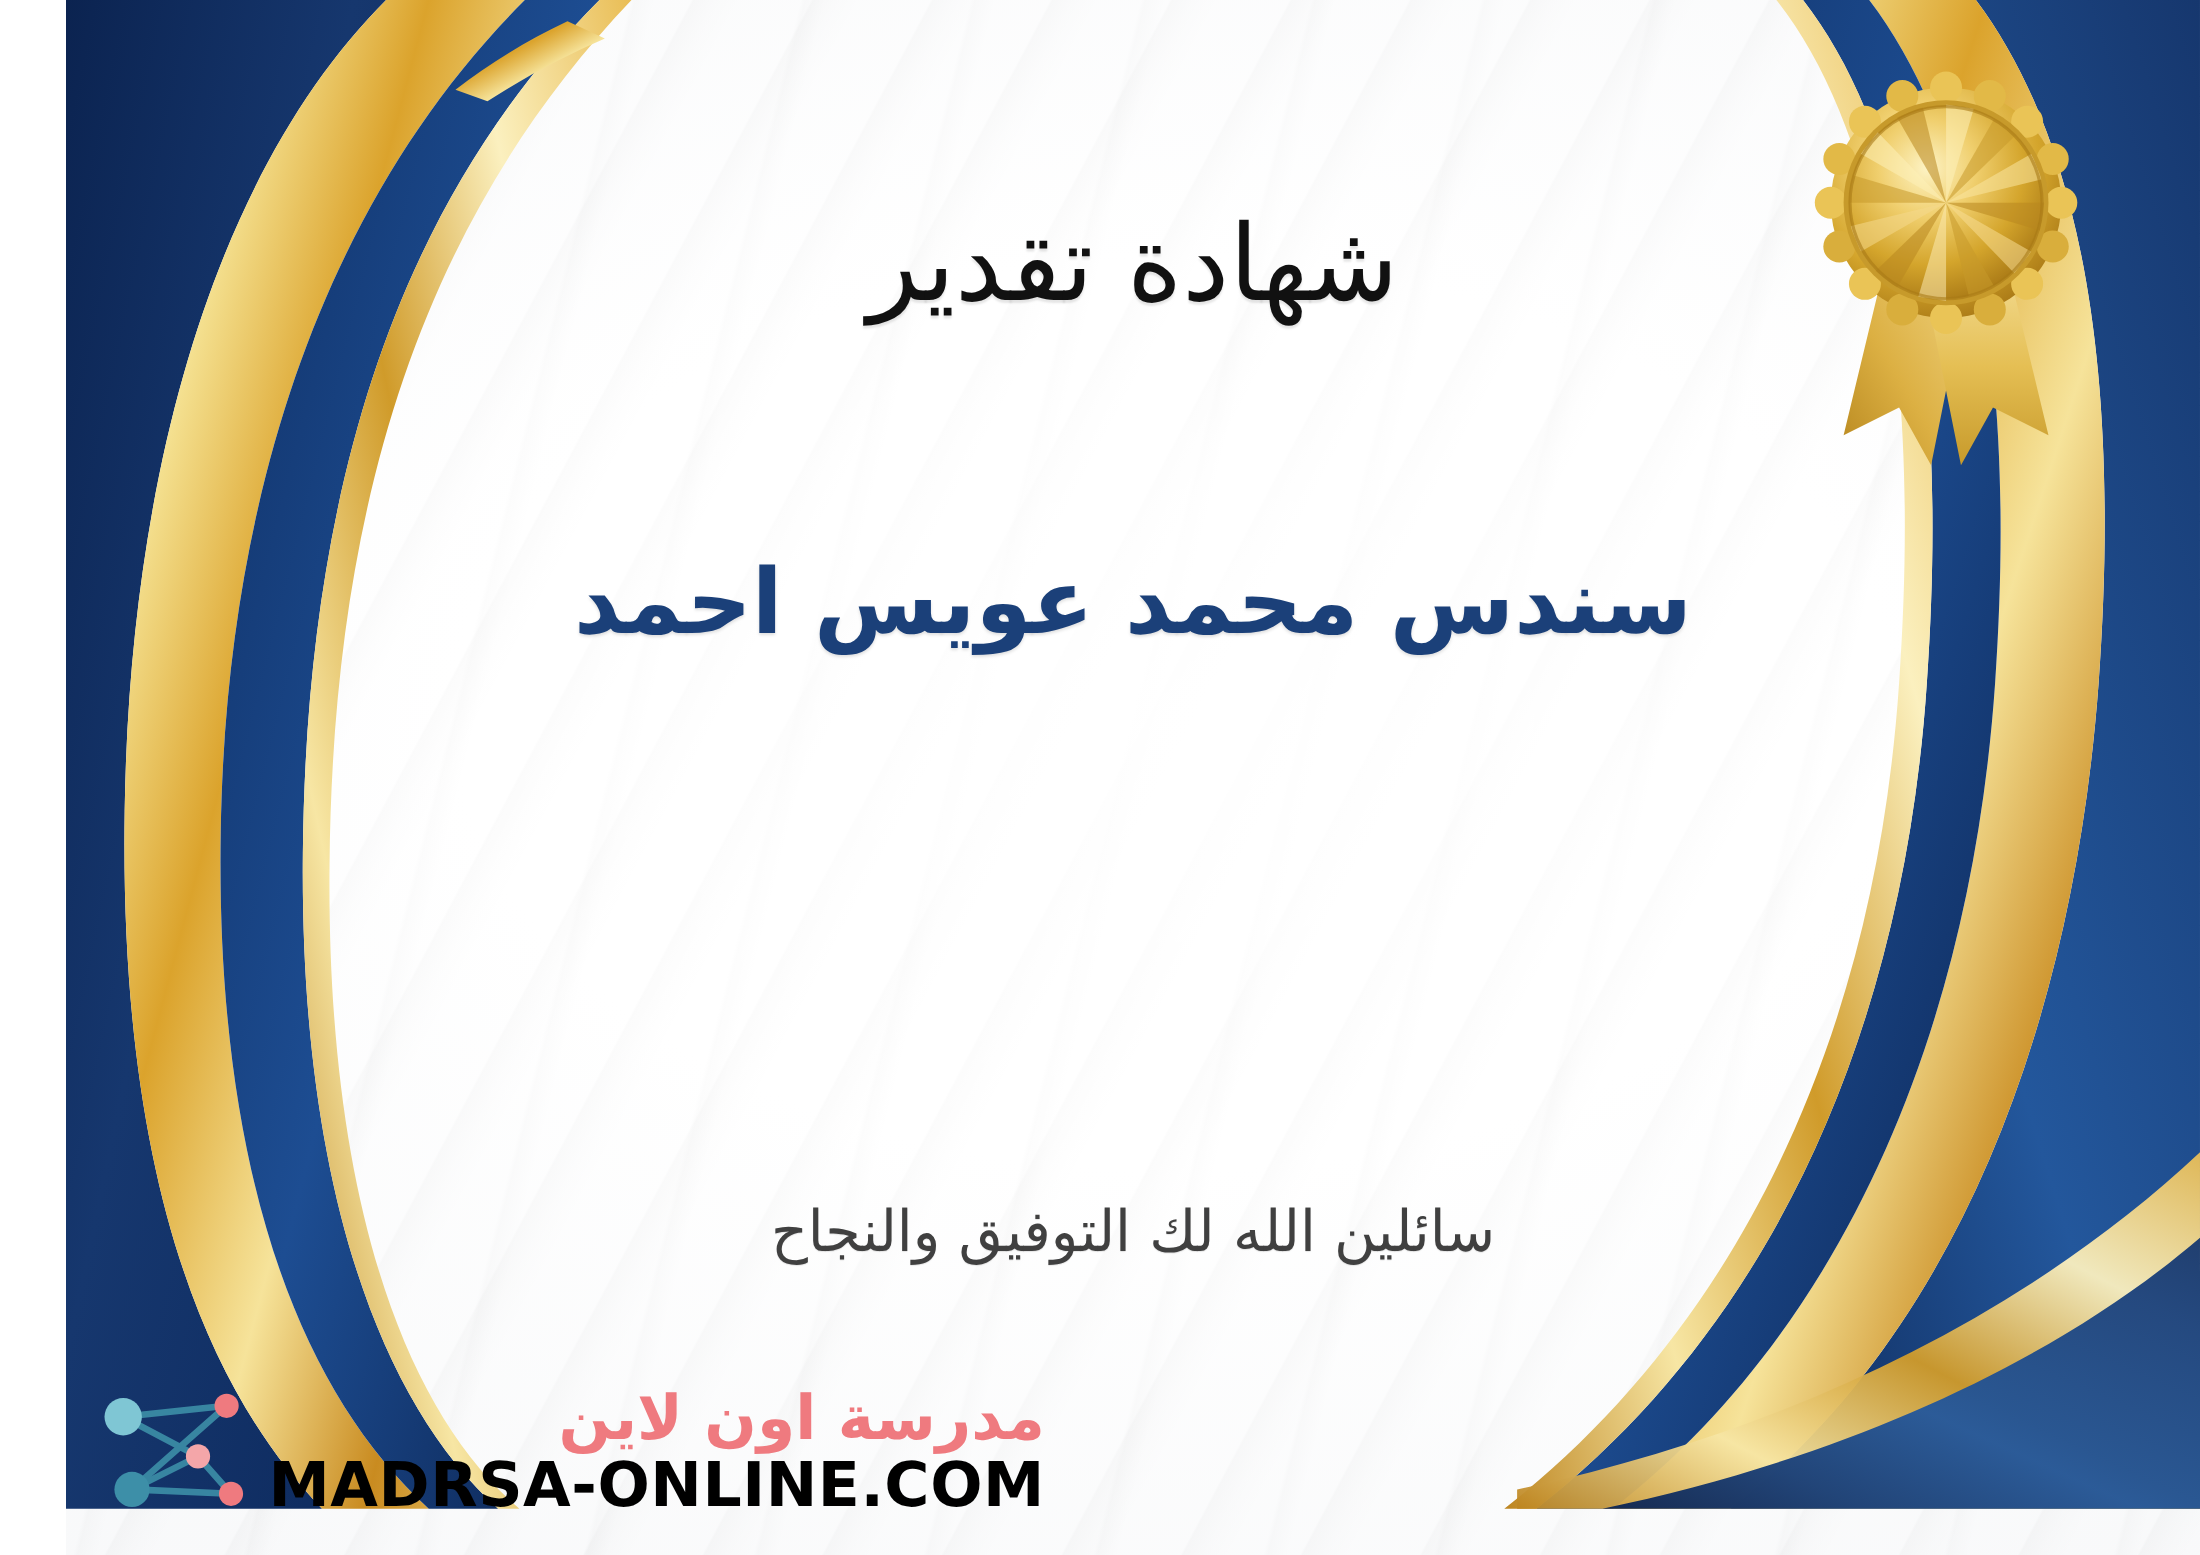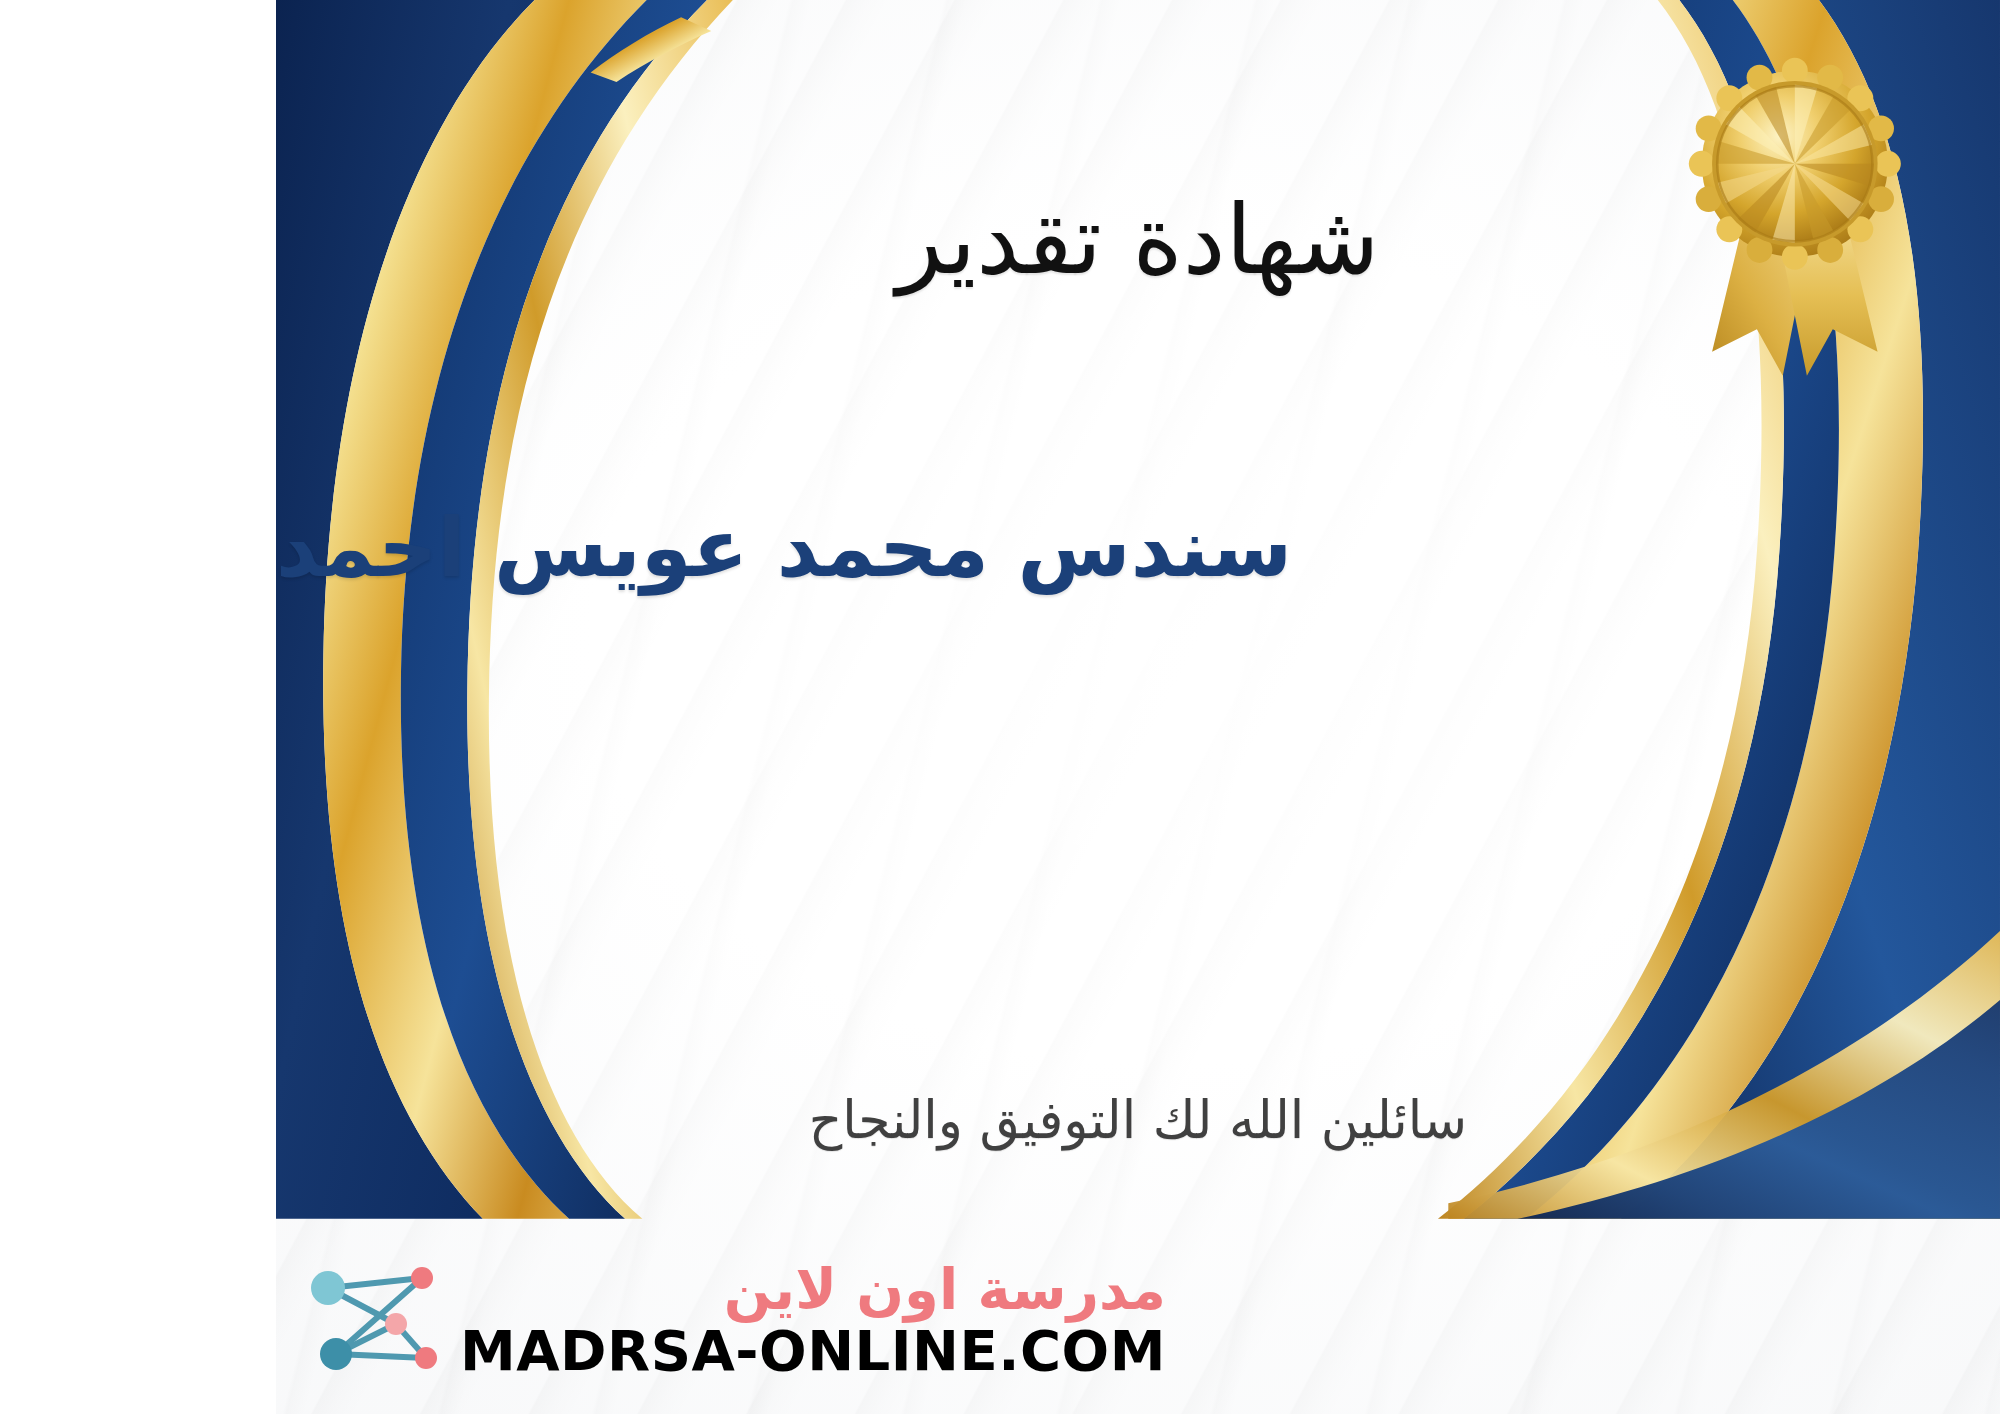--- a/index.html
+++ b/index.html
@@ -7,21 +7,21 @@
     margin: 0;
     padding: 0;
     background: #ffffff;
   }
   body {
     font-family: "DejaVu Sans", "Liberation Sans", sans-serif;
   }
 
   .certificate {
     position: relative;
-    width: 1724px;
+    width: 1940px;
     height: 1414px;
     overflow: hidden;
     background: #ffffff;
   }
 
   
   .bg-base {
     position: absolute;
     inset: 0;
     background: #ffffff;
@@ -82,21 +82,21 @@
     font-family: "DejaVu Sans", "Liberation Sans", sans-serif;
     text-shadow: 0 2px 2px rgba(0,0,0,0.10);
   }
 
   
   .recipient {
     position: absolute;
     top: 500px;
     left: 0;
     right: 0;
-    text-align: left;
+    text-align: center;
     font-size: 82px;
     font-weight: 700;
     color: #1b4079;
     direction: rtl;
     font-family: "DejaVu Sans", "Liberation Sans", sans-serif;
     text-shadow: 0 2px 3px rgba(0,0,0,0.13);
   }
 
   
   .body-block {

